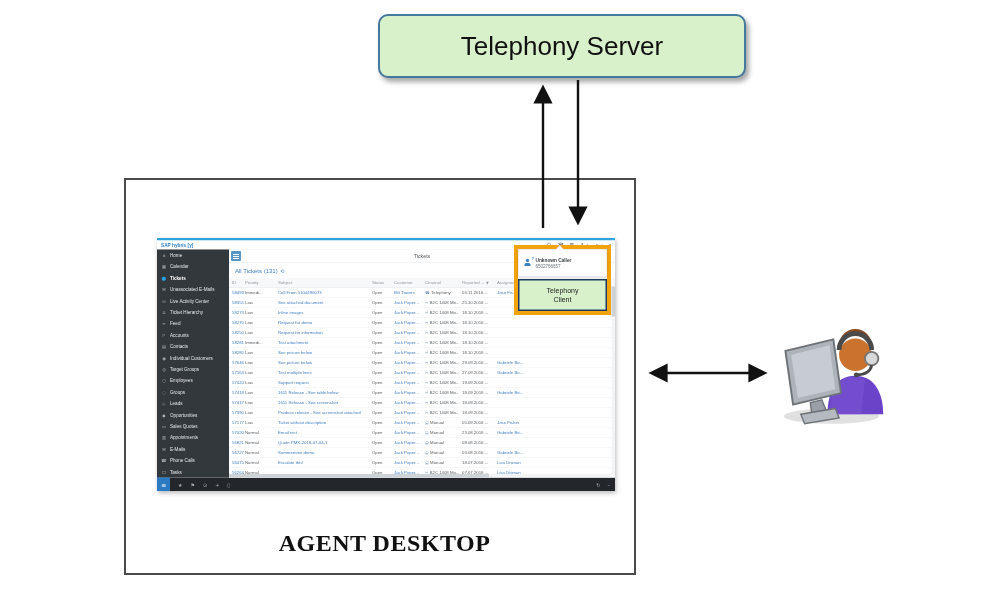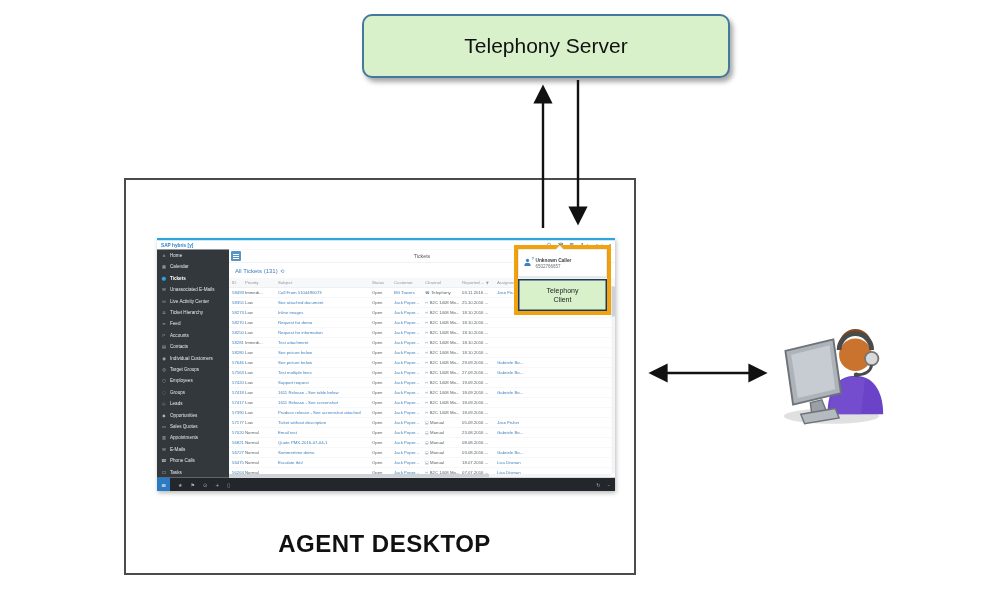--- a/index.html
+++ b/index.html
@@ -1,25 +1,25 @@
 <!DOCTYPE html>
 <html><head>
 <meta charset="utf-8">
 <style>
   html,body{margin:0;padding:0;background:#fff;}
   .page{position:relative;width:994px;height:603px;overflow:hidden;background:#fff;font-family:"Liberation Sans",sans-serif;}
 
   
-  .server-box{position:absolute;left:362px;top:14px;width:364px;height:60px;background:#d8f1cb;
+  .server-box{position:absolute;left:378px;top:14px;width:364px;height:60px;background:#d8f1cb;
     border:2px solid #44789c;border-radius:10px;box-shadow:3px 4px 5px rgba(0,0,0,.35);
-    display:flex;align-items:center;justify-content:center;font-size:21px;color:#111;}
+    display:flex;align-items:center;justify-content:center;font-size:26px;color:#111;}
 
   
   .desktop-box{position:absolute;left:124px;top:178px;width:508px;height:393px;border:2px solid #4b4b4b;background:#fff;}
-  .desktop-label{position:absolute;left:9px;right:0;top:350px;text-align:center;font-size:24px;font-weight:bold;color:#111;letter-spacing:.5px;}
+  .desktop-label{position:absolute;left:9px;right:0;top:350px;text-align:center;font-size:24px;font-weight:bold;color:#111;letter-spacing:.5px;font-family:Liberation Serif, serif;}
 
   
   .sap-scale{position:absolute;left:31px;top:58px;width:916px;height:506px;transform:scale(.5);transform-origin:0 0;
     background:#fff;box-shadow:2px 3px 9px rgba(0,0,0,.28);overflow:hidden;}
   .strip{height:5px;background:#2fa3dc;}
   .hdr{height:17px;display:flex;align-items:center;padding:0 8px;border-bottom:1px solid #dcdcdc;background:#fff;}
   .brand{font-size:9.5px;font-weight:bold;color:#2d7fc1;}
   .hright{margin-left:auto;display:flex;align-items:center;gap:12px;color:#70767c;font-size:9px;}
   .hic{position:relative;line-height:1;font-family:"DejaVu Sans",sans-serif;}
   .badge{position:absolute;right:-3px;bottom:-1px;width:4px;height:4px;border-radius:50%;background:#d23a2e;}

